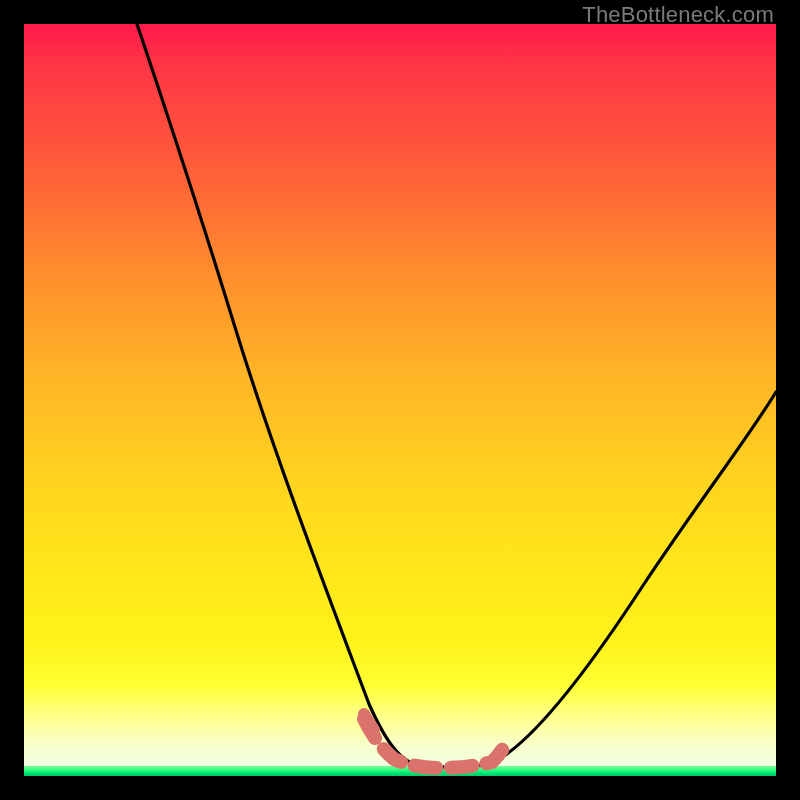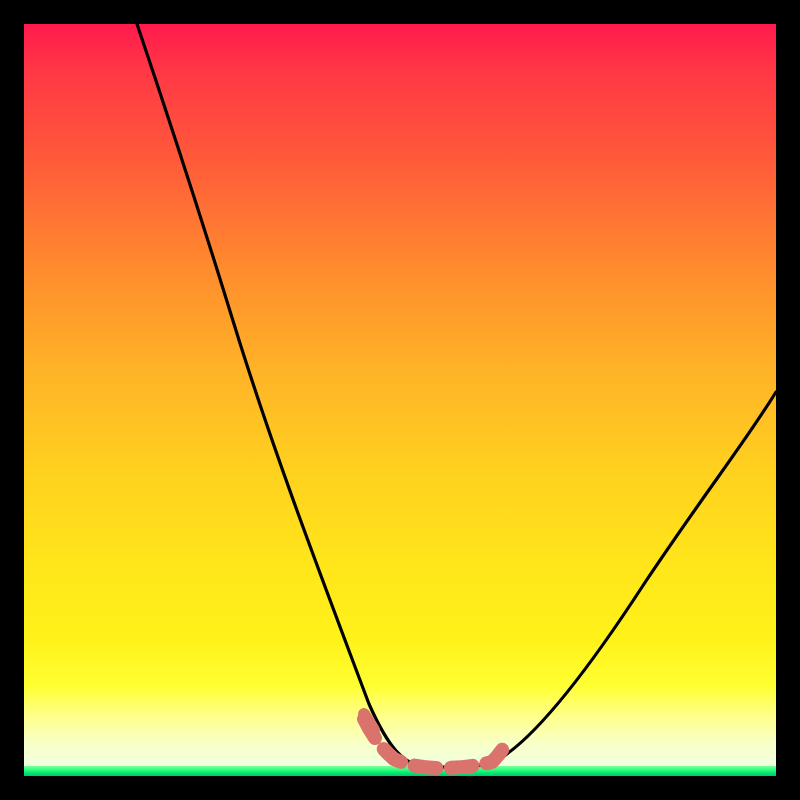--- a/index.html
+++ b/index.html
@@ -72,20 +72,21 @@
     width: 100%;
     height: 100%;
     overflow: visible;
   }
 </style>
 </head>
 <body>
 
 <div class="frame">
 
+  <div class="watermark">TheBottleneck.com</div>
 
   <div class="plot-area">
     <div class="green-strip"></div>
 
     <svg class="curves" viewBox="0 0 752 752" preserveAspectRatio="none">
 
       <path d="M 113 0
                C 140 80, 170 170, 210 300
                C 250 430, 300 560, 345 680
                C 365 725, 380 740, 398 742

